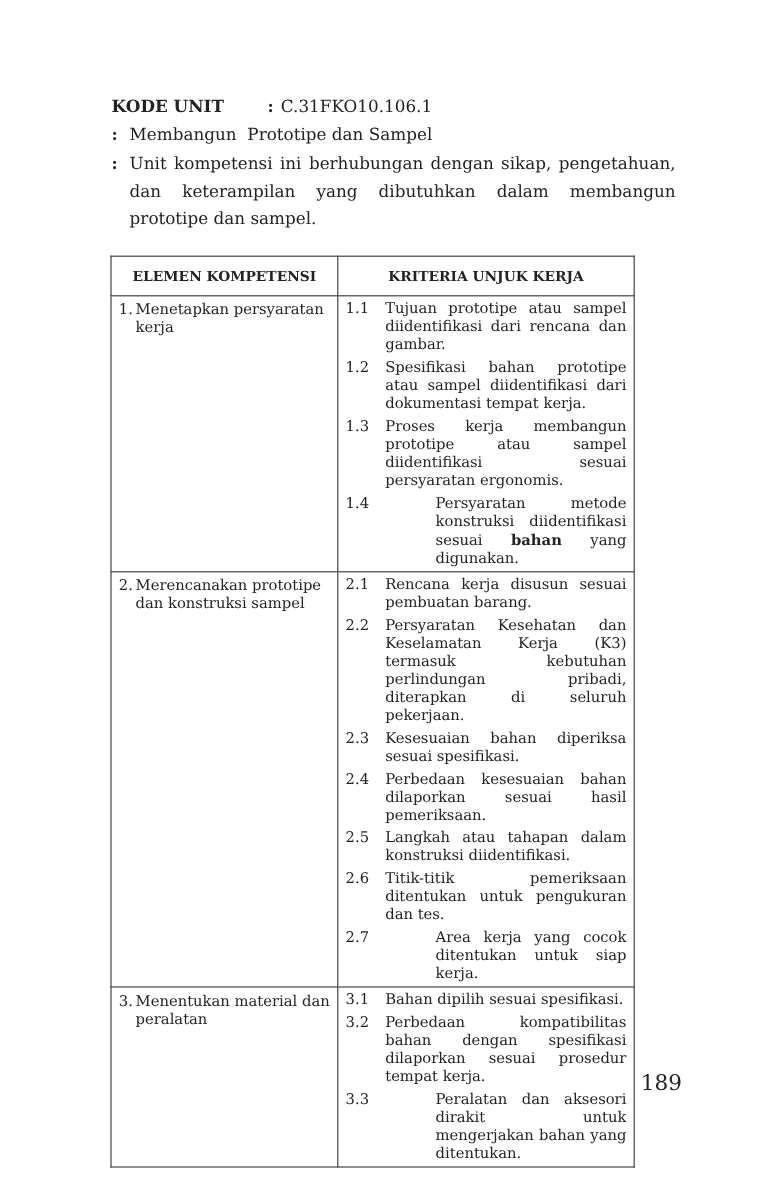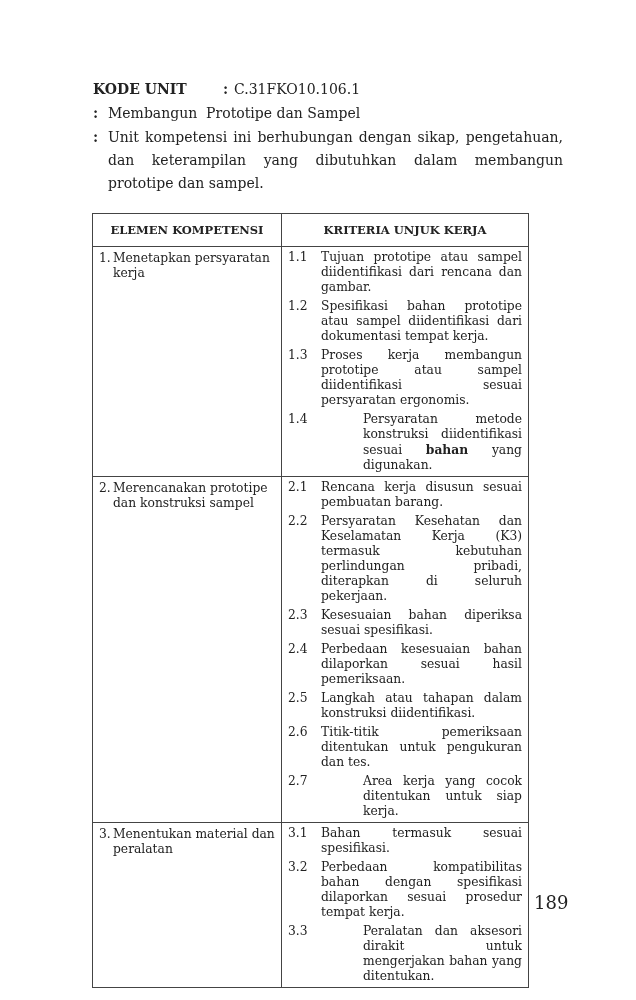--- a/index.html
+++ b/index.html
@@ -119,21 +119,21 @@
       <tr>
         <td class="el">
           <div class="el-inner">
             <span class="el-num">3.</span>
             <span>Menentukan material dan peralatan</span>
           </div>
         </td>
         <td class="kr">
           <div class="kr-item">
             <span class="kr-num">3.1</span>
-            <span class="kr-text">Bahan termasuk sesuai spesifikasi.</span>
+            <span class="kr-text">Bahan dipilih sesuai spesifikasi.</span>
           </div>
           <div class="kr-item">
             <span class="kr-num">3.2</span>
             <span class="kr-text">Perbedaan kompatibilitas bahan dengan spesifikasi dilaporkan sesuai prosedur tempat kerja.</span>
           </div>
           <div class="kr-item">
             <span class="kr-num">3.3</span>
             <span class="kr-text">Peralatan dan aksesori dirakit untuk mengerjakan bahan yang ditentukan.</span>
           </div>
         </td>

